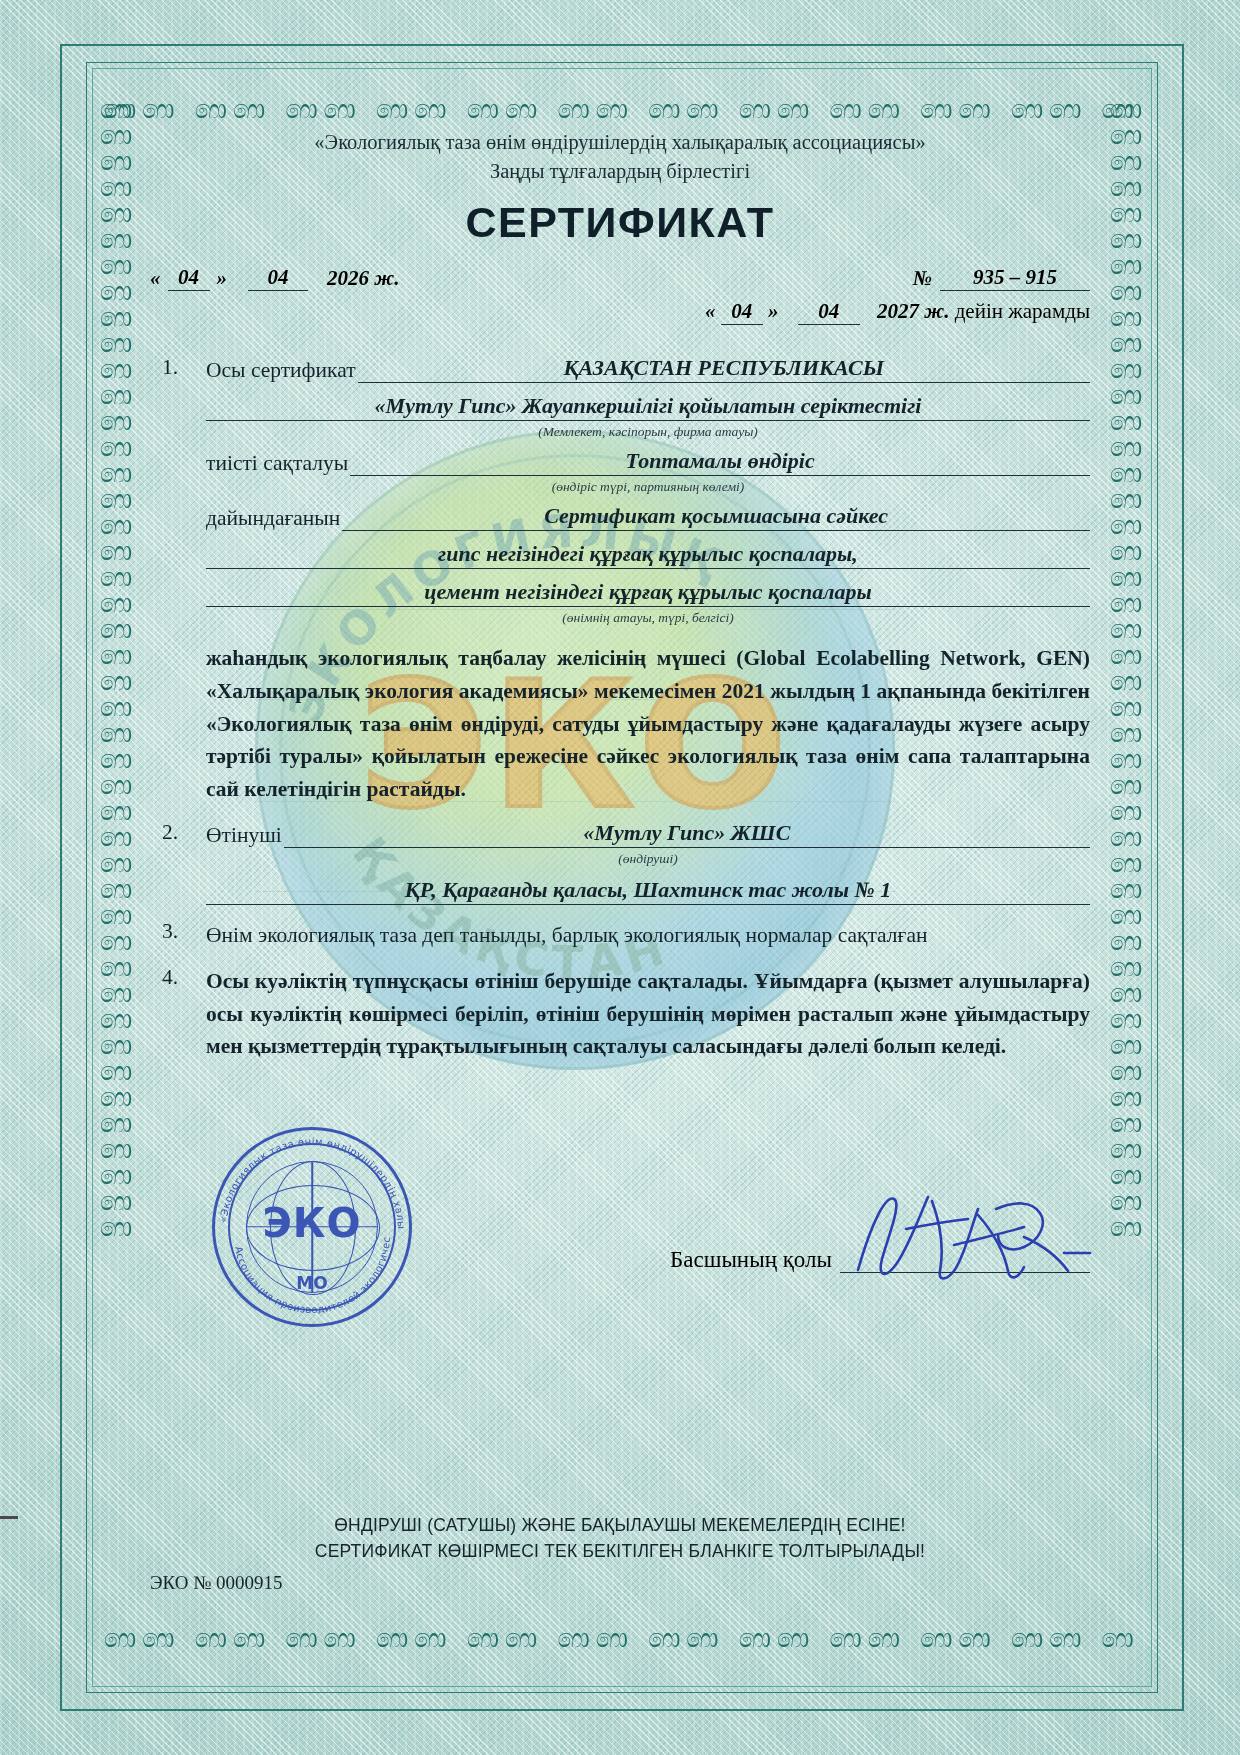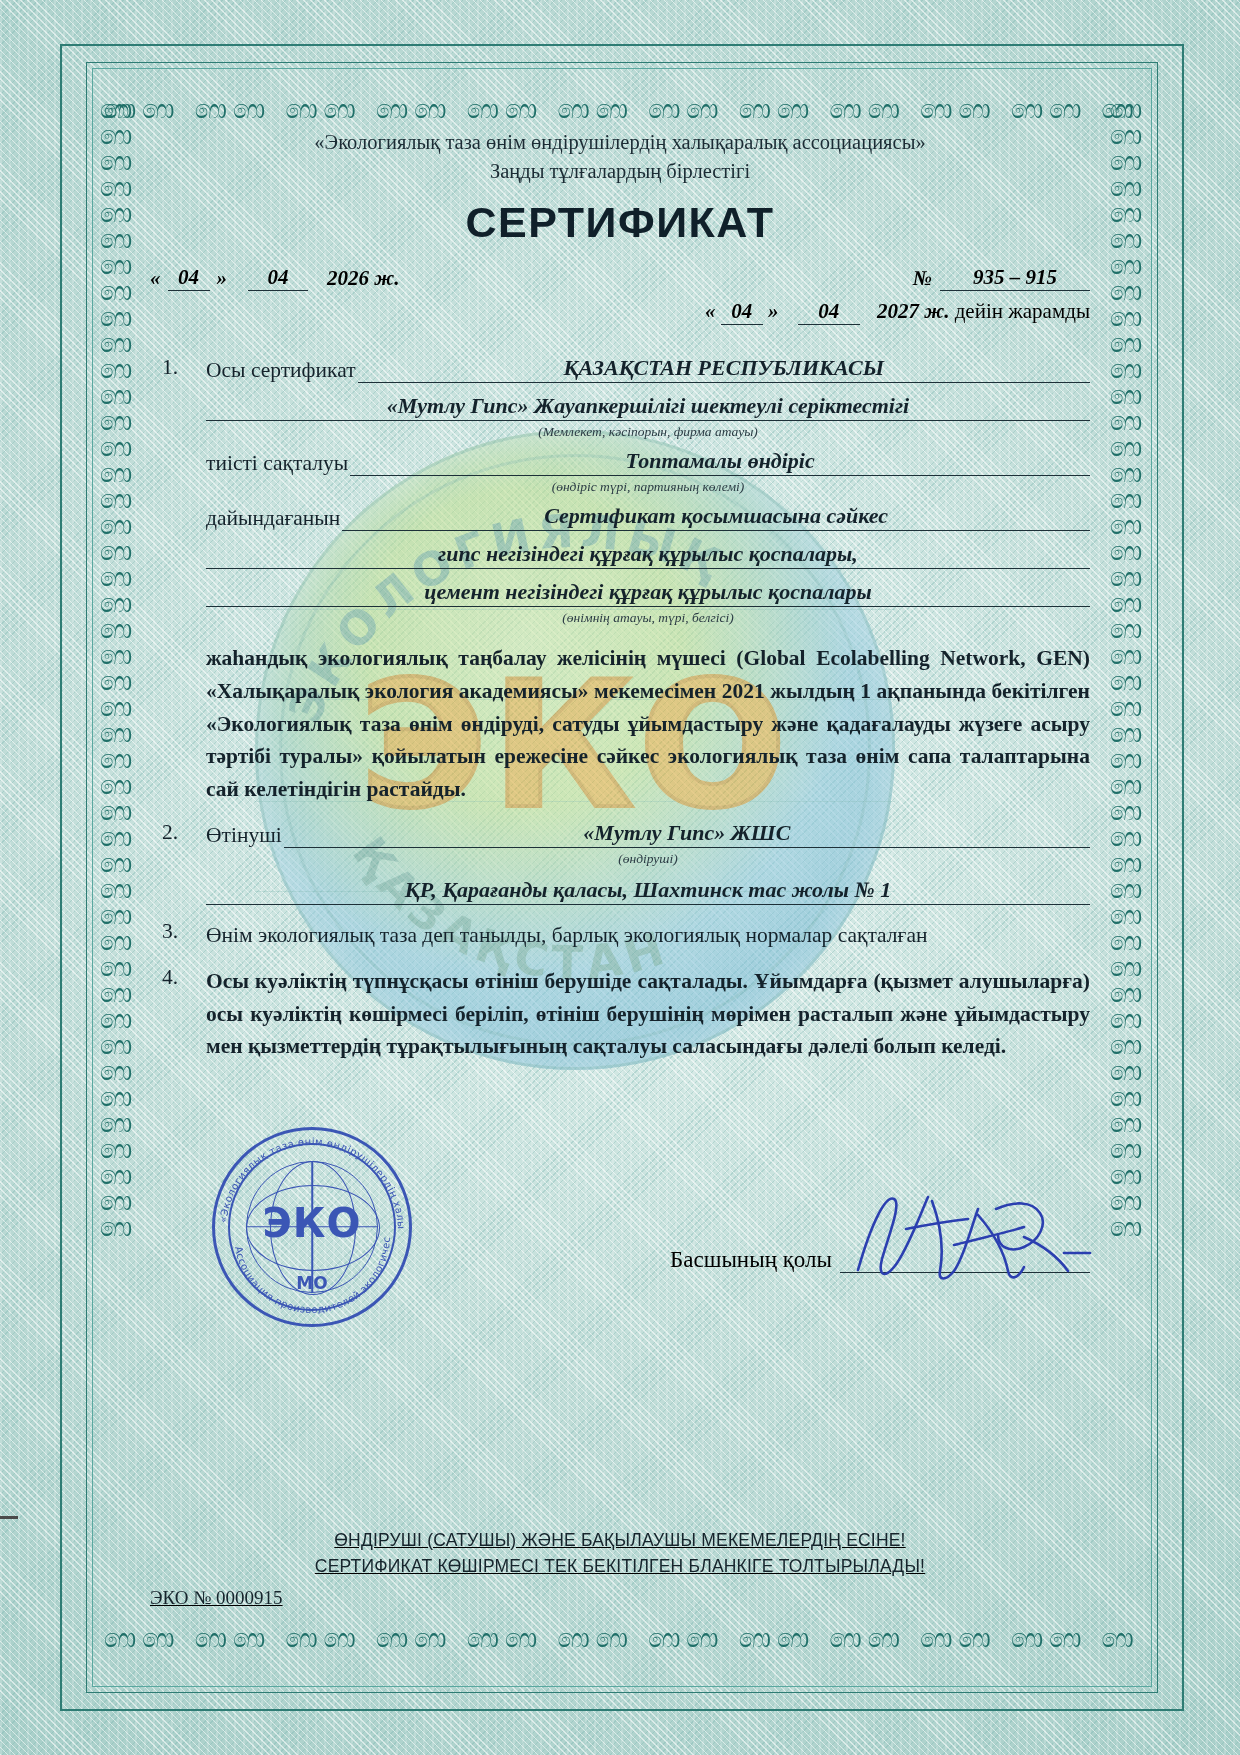--- a/index.html
+++ b/index.html
@@ -160,21 +160,21 @@
   }
   .stamp-arc{position:absolute;inset:0;}
   .stamp-arc text{font-family:"DejaVu Sans", sans-serif;font-size:10px;fill:#3b56b5;letter-spacing:.4px;}
   .sig-label{
     position:absolute;right:0;bottom:56px;display:flex;align-items:flex-end;gap:8px;font-size:23px;
   }
   .sig-line{width:250px;border-bottom:1.7px solid #1d3038;height:1px;}
   .sig-scribble{position:absolute;right:-8px;bottom:34px;width:270px;height:120px;}
 
   .footer{
-    position:absolute;left:150px;right:150px;bottom:146px;text-align:center;z-index:5;text-decoration:underline;
+    position:absolute;left:150px;right:150px;bottom:161px;text-align:center;z-index:5;
   }
   .footer-line{
     font-family:"Liberation Sans", sans-serif;
     font-size:17.5px;letter-spacing:.2px;color:#16242c;line-height:1.5;
   }
   .eco-num{
     text-align:left;font-size:19px;margin-top:8px;color:#16242c;
     font-family:"Liberation Serif", serif;
   }
   .left-tick{
@@ -338,21 +338,21 @@
   </div>
 
   <ol class="items">
 
     <li>
       <span class="marker">1.</span>
       <div class="fline">
         <span class="lbl">Осы сертификат</span>
         <span class="fval">ҚАЗАҚСТАН РЕСПУБЛИКАСЫ</span>
       </div>
-      <div class="full-underline">«Мутлу Гипс» Жауапкершілігі шектеулі серіктестігі</div>
+      <div class="full-underline">«Мутлу Гипс» Жауапкершілігі қойылатын серіктестігі</div>
       <div class="hint">(Мемлекет, кәсіпорын, фирма атауы)</div>
 
       <div class="fline" style="margin-top:8px;">
         <span class="lbl">тиісті сақталуы</span>
         <span class="fval">Топтамалы өндіріс</span>
       </div>
       <div class="hint">(өндіріс түрі, партияның көлемі)</div>
 
       <div class="fline" style="margin-top:8px;">
         <span class="lbl">дайындағанын</span>

